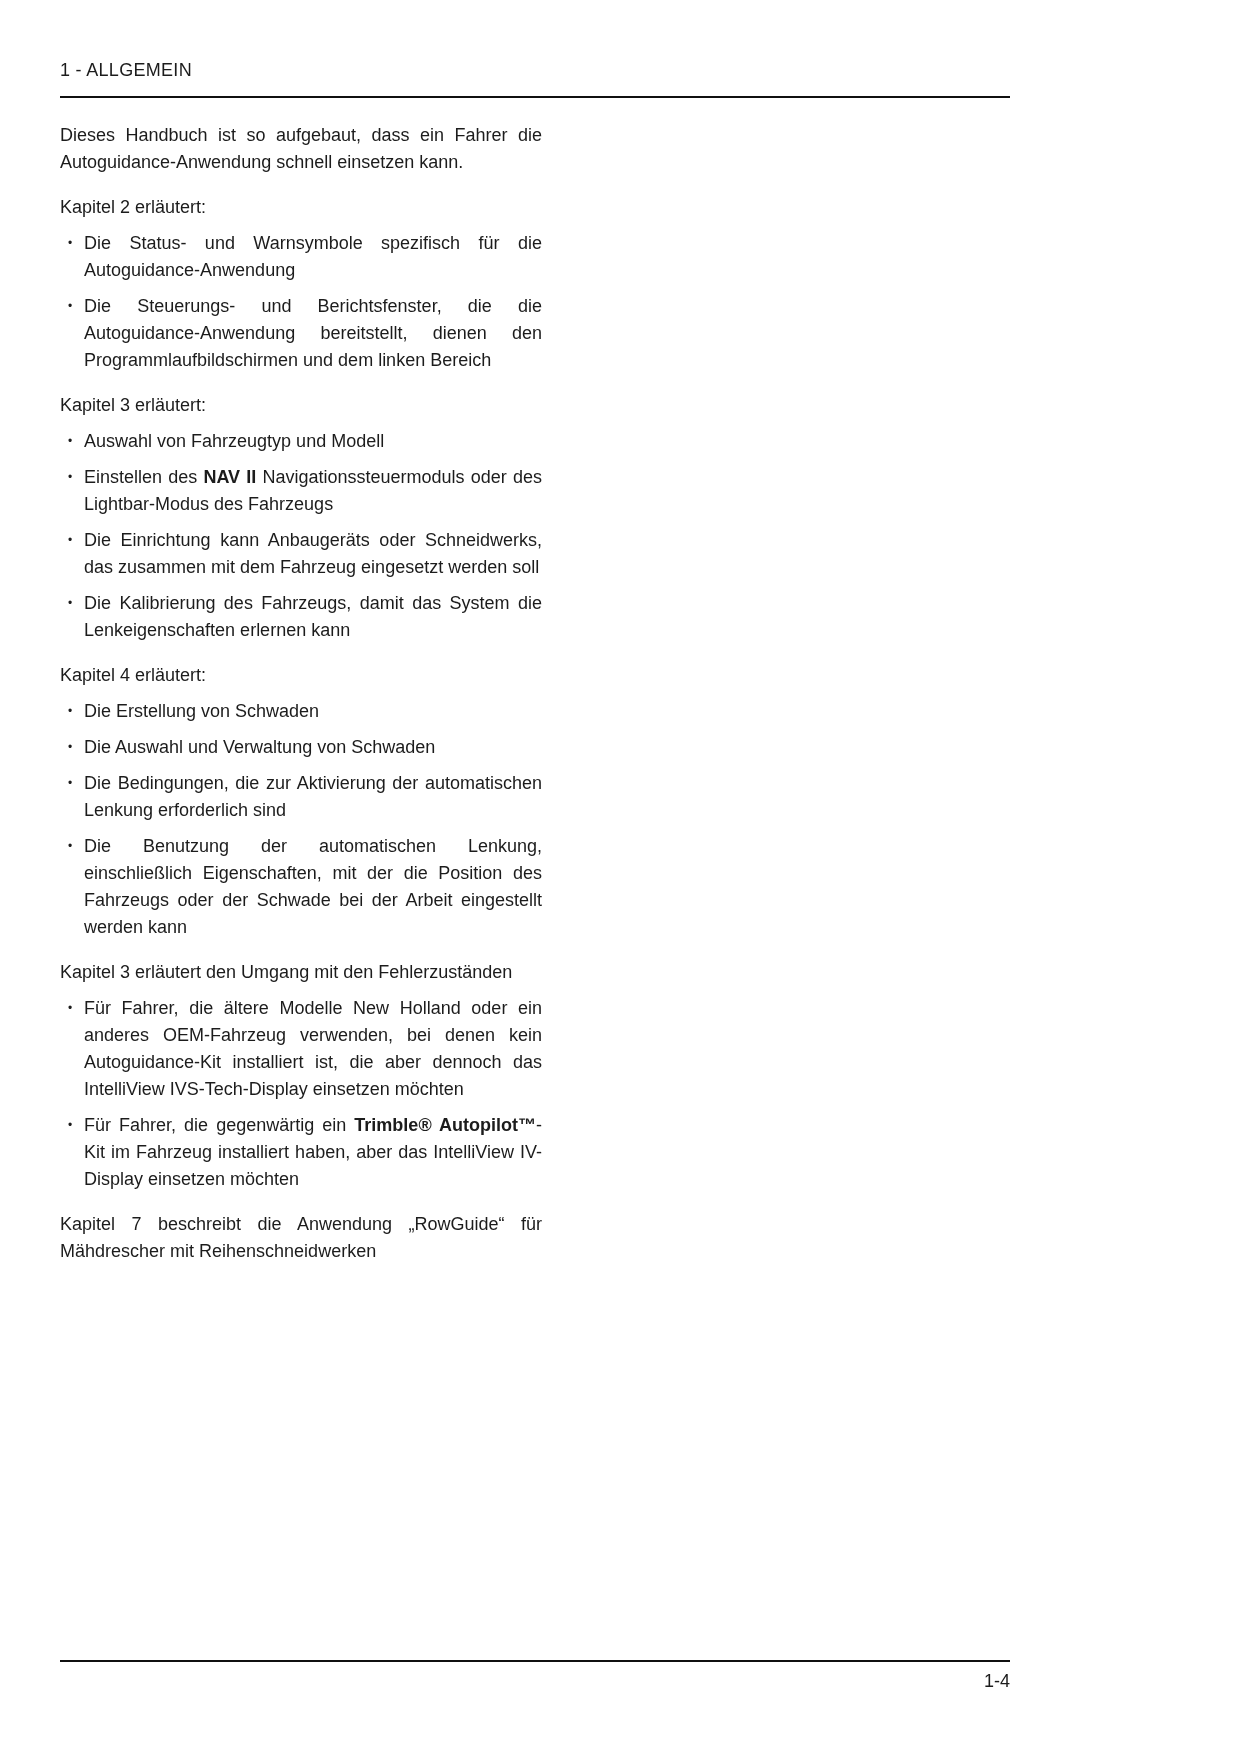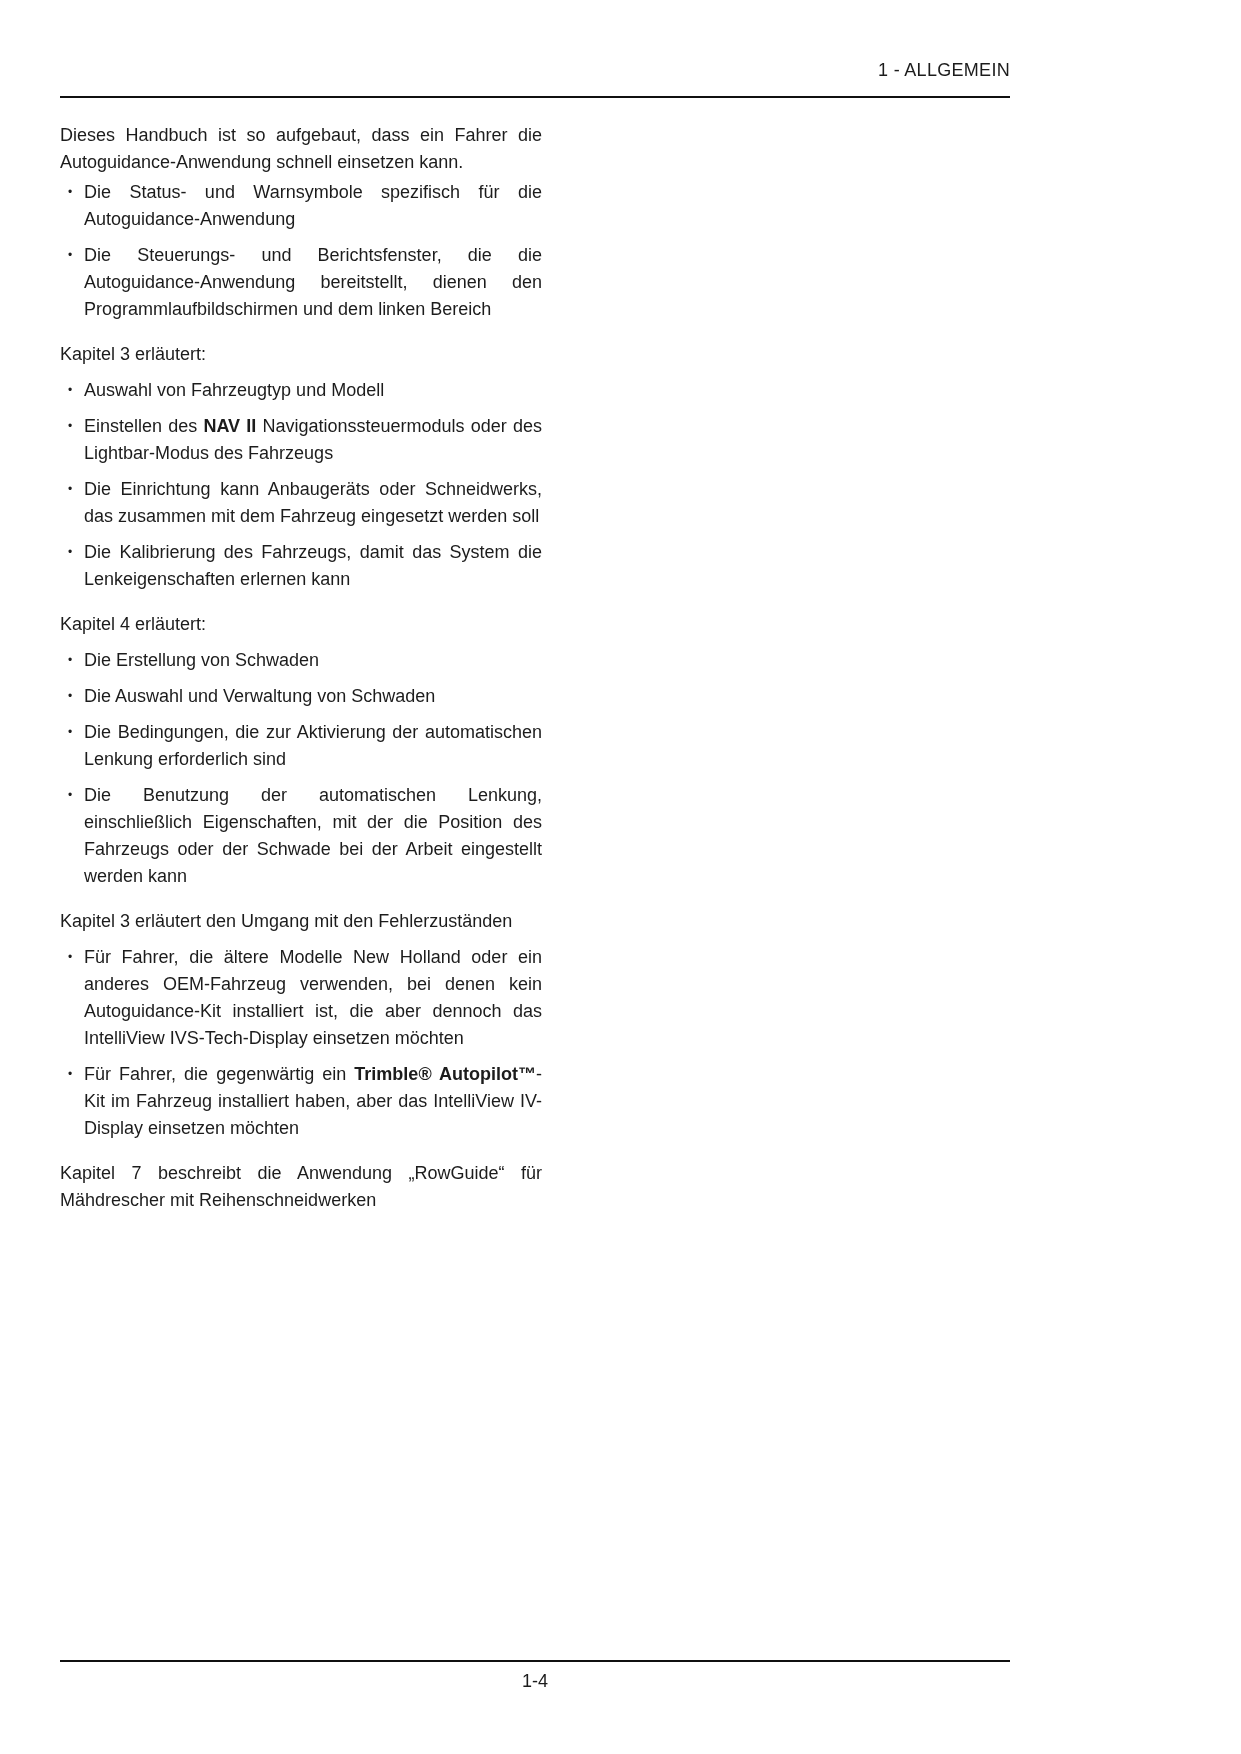--- a/index.html
+++ b/index.html
@@ -16,21 +16,21 @@
   .page {
     position: absolute;
     left: 60px;
     top: 0;
     width: 950px;
     height: 1754px;
     display: flex;
     flex-direction: column;
   }
   
-  .page-header { padding-top: 60px; text-align: right; }
+  .page-header { padding-top: 60px; text-align: left; }
   .header-title {
     font-size: 18px;
     line-height: 21px;
     letter-spacing: 0.3px;
     margin-bottom: 15px;
   }
   .rule {
     border: none;
     border-top: 2px solid #101010;
     width: 100%;
@@ -69,21 +69,21 @@
   .oder {
     margin-left: 24px;
     margin-top: 16px;
     margin-bottom: 16px;
   }
   b, .bold { font-weight: bold; }
   
   .page-footer {
     margin-top: auto;
     padding-bottom: 62px;
-    text-align: center;
+    text-align: right;
   }
   .footer-page-num {
     font-size: 18px;
     line-height: 21px;
     margin-top: 9px;
   }
 </style>
 </head>
 <body>
 
@@ -91,20 +91,21 @@
 
   <header class="page-header">
     <div class="header-title">1 - ALLGEMEIN</div>
     <hr class="rule">
   </header>
 
   <main class="content">
 
     <p class="para">Dieses Handbuch ist so aufgebaut, dass ein Fahrer die Autoguidance-Anwendung schnell einsetzen kann.</p>
 
+    <p class="para sec-head">Kapitel 2 erläutert:</p>
     <div class="bullet">
       <span class="bullet-marker">•</span>
       <span class="bullet-text">Die Status- und Warnsymbole spezifisch für die Autoguidance-Anwendung</span>
     </div>
     <div class="bullet">
       <span class="bullet-marker">•</span>
       <span class="bullet-text">Die Steuerungs- und Berichtsfenster, die die Autoguidance-Anwendung bereitstellt, dienen den Programmlaufbildschirmen und dem linken Bereich</span>
     </div>
 
     <p class="para sec-head">Kapitel 3 erläutert:</p>

